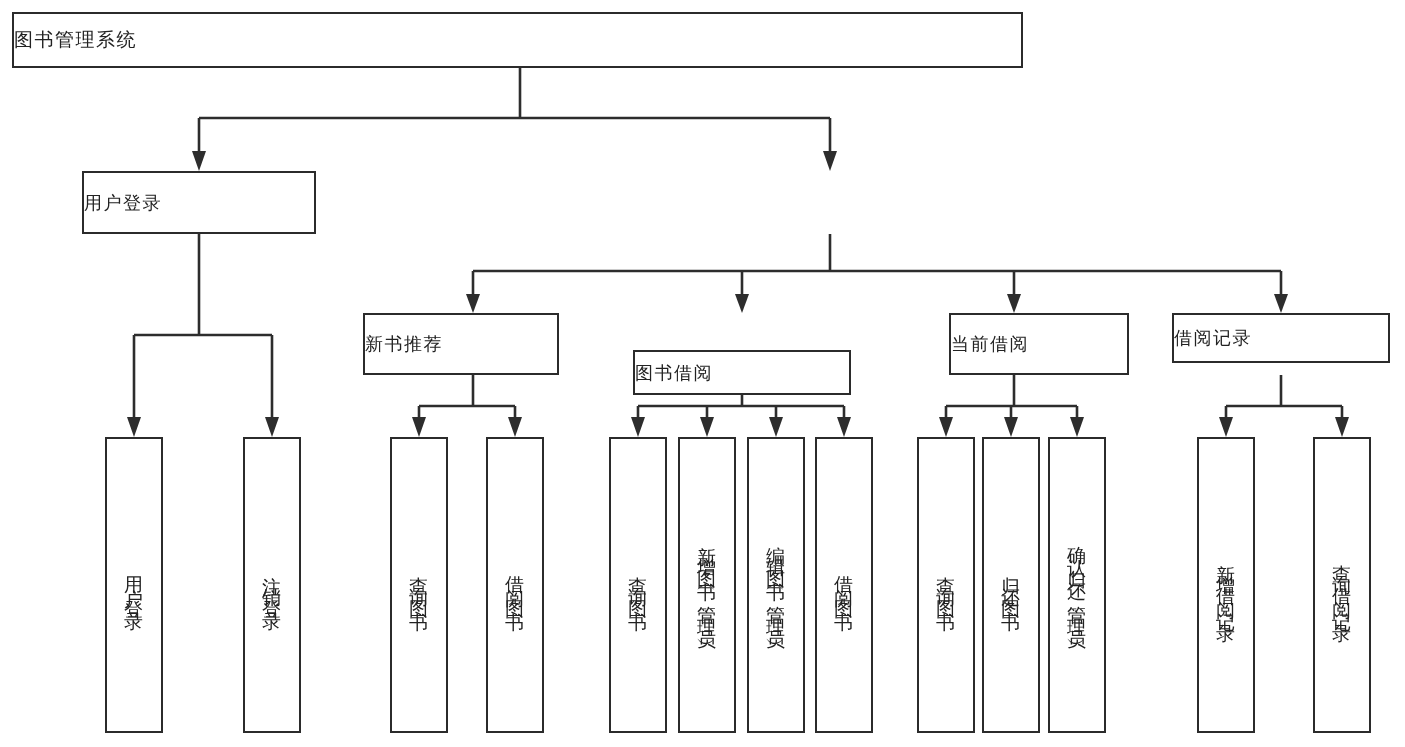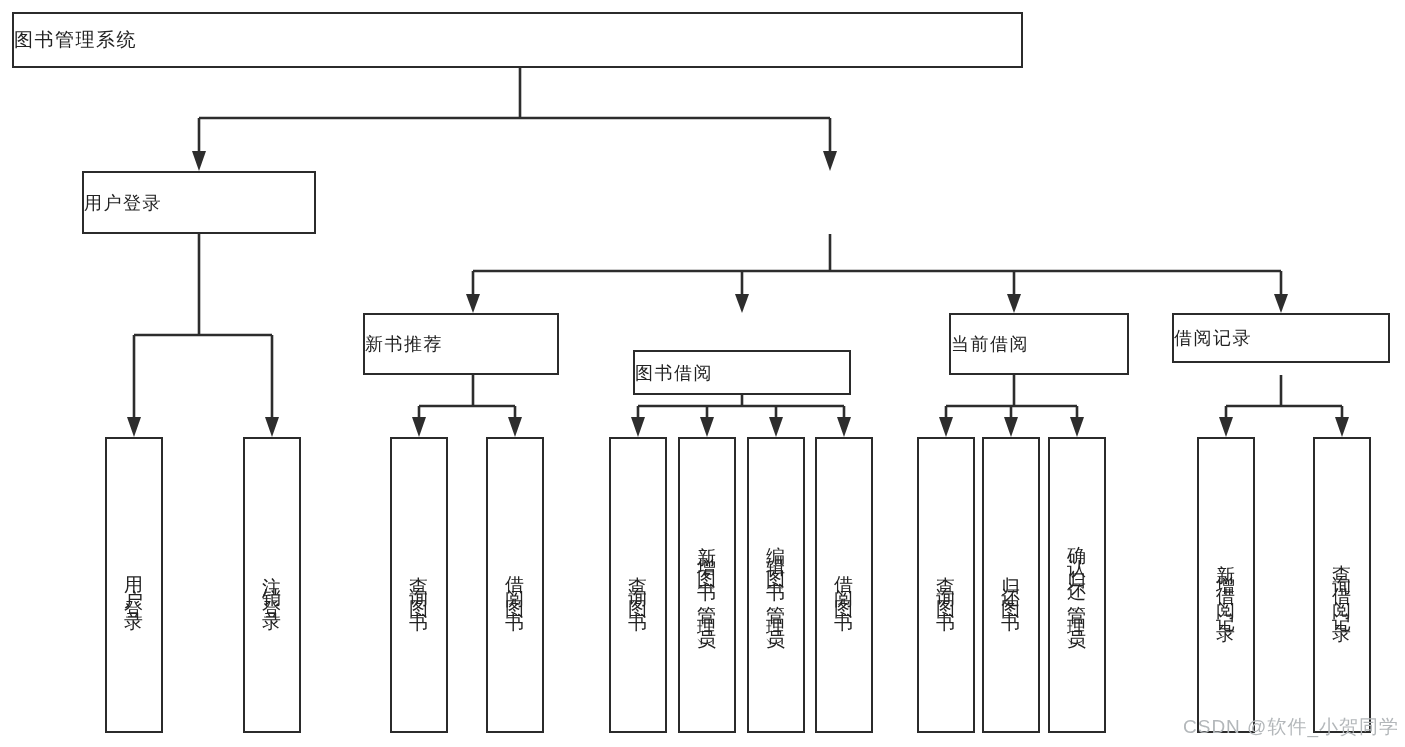--- a/index.html
+++ b/index.html
@@ -189,15 +189,14 @@
     <span>确认归还（管理员）</span>
   </div>
 
   <div class="vnode" style="left:1197px;">
     <span>新增借阅记录</span>
   </div>
   <div class="vnode" style="left:1313px;">
     <span>查询借阅记录</span>
   </div>
 
-  <div class="watermark">CSDN @软件_小贺同学</div>
 
 </div>
 
 </body></html>

